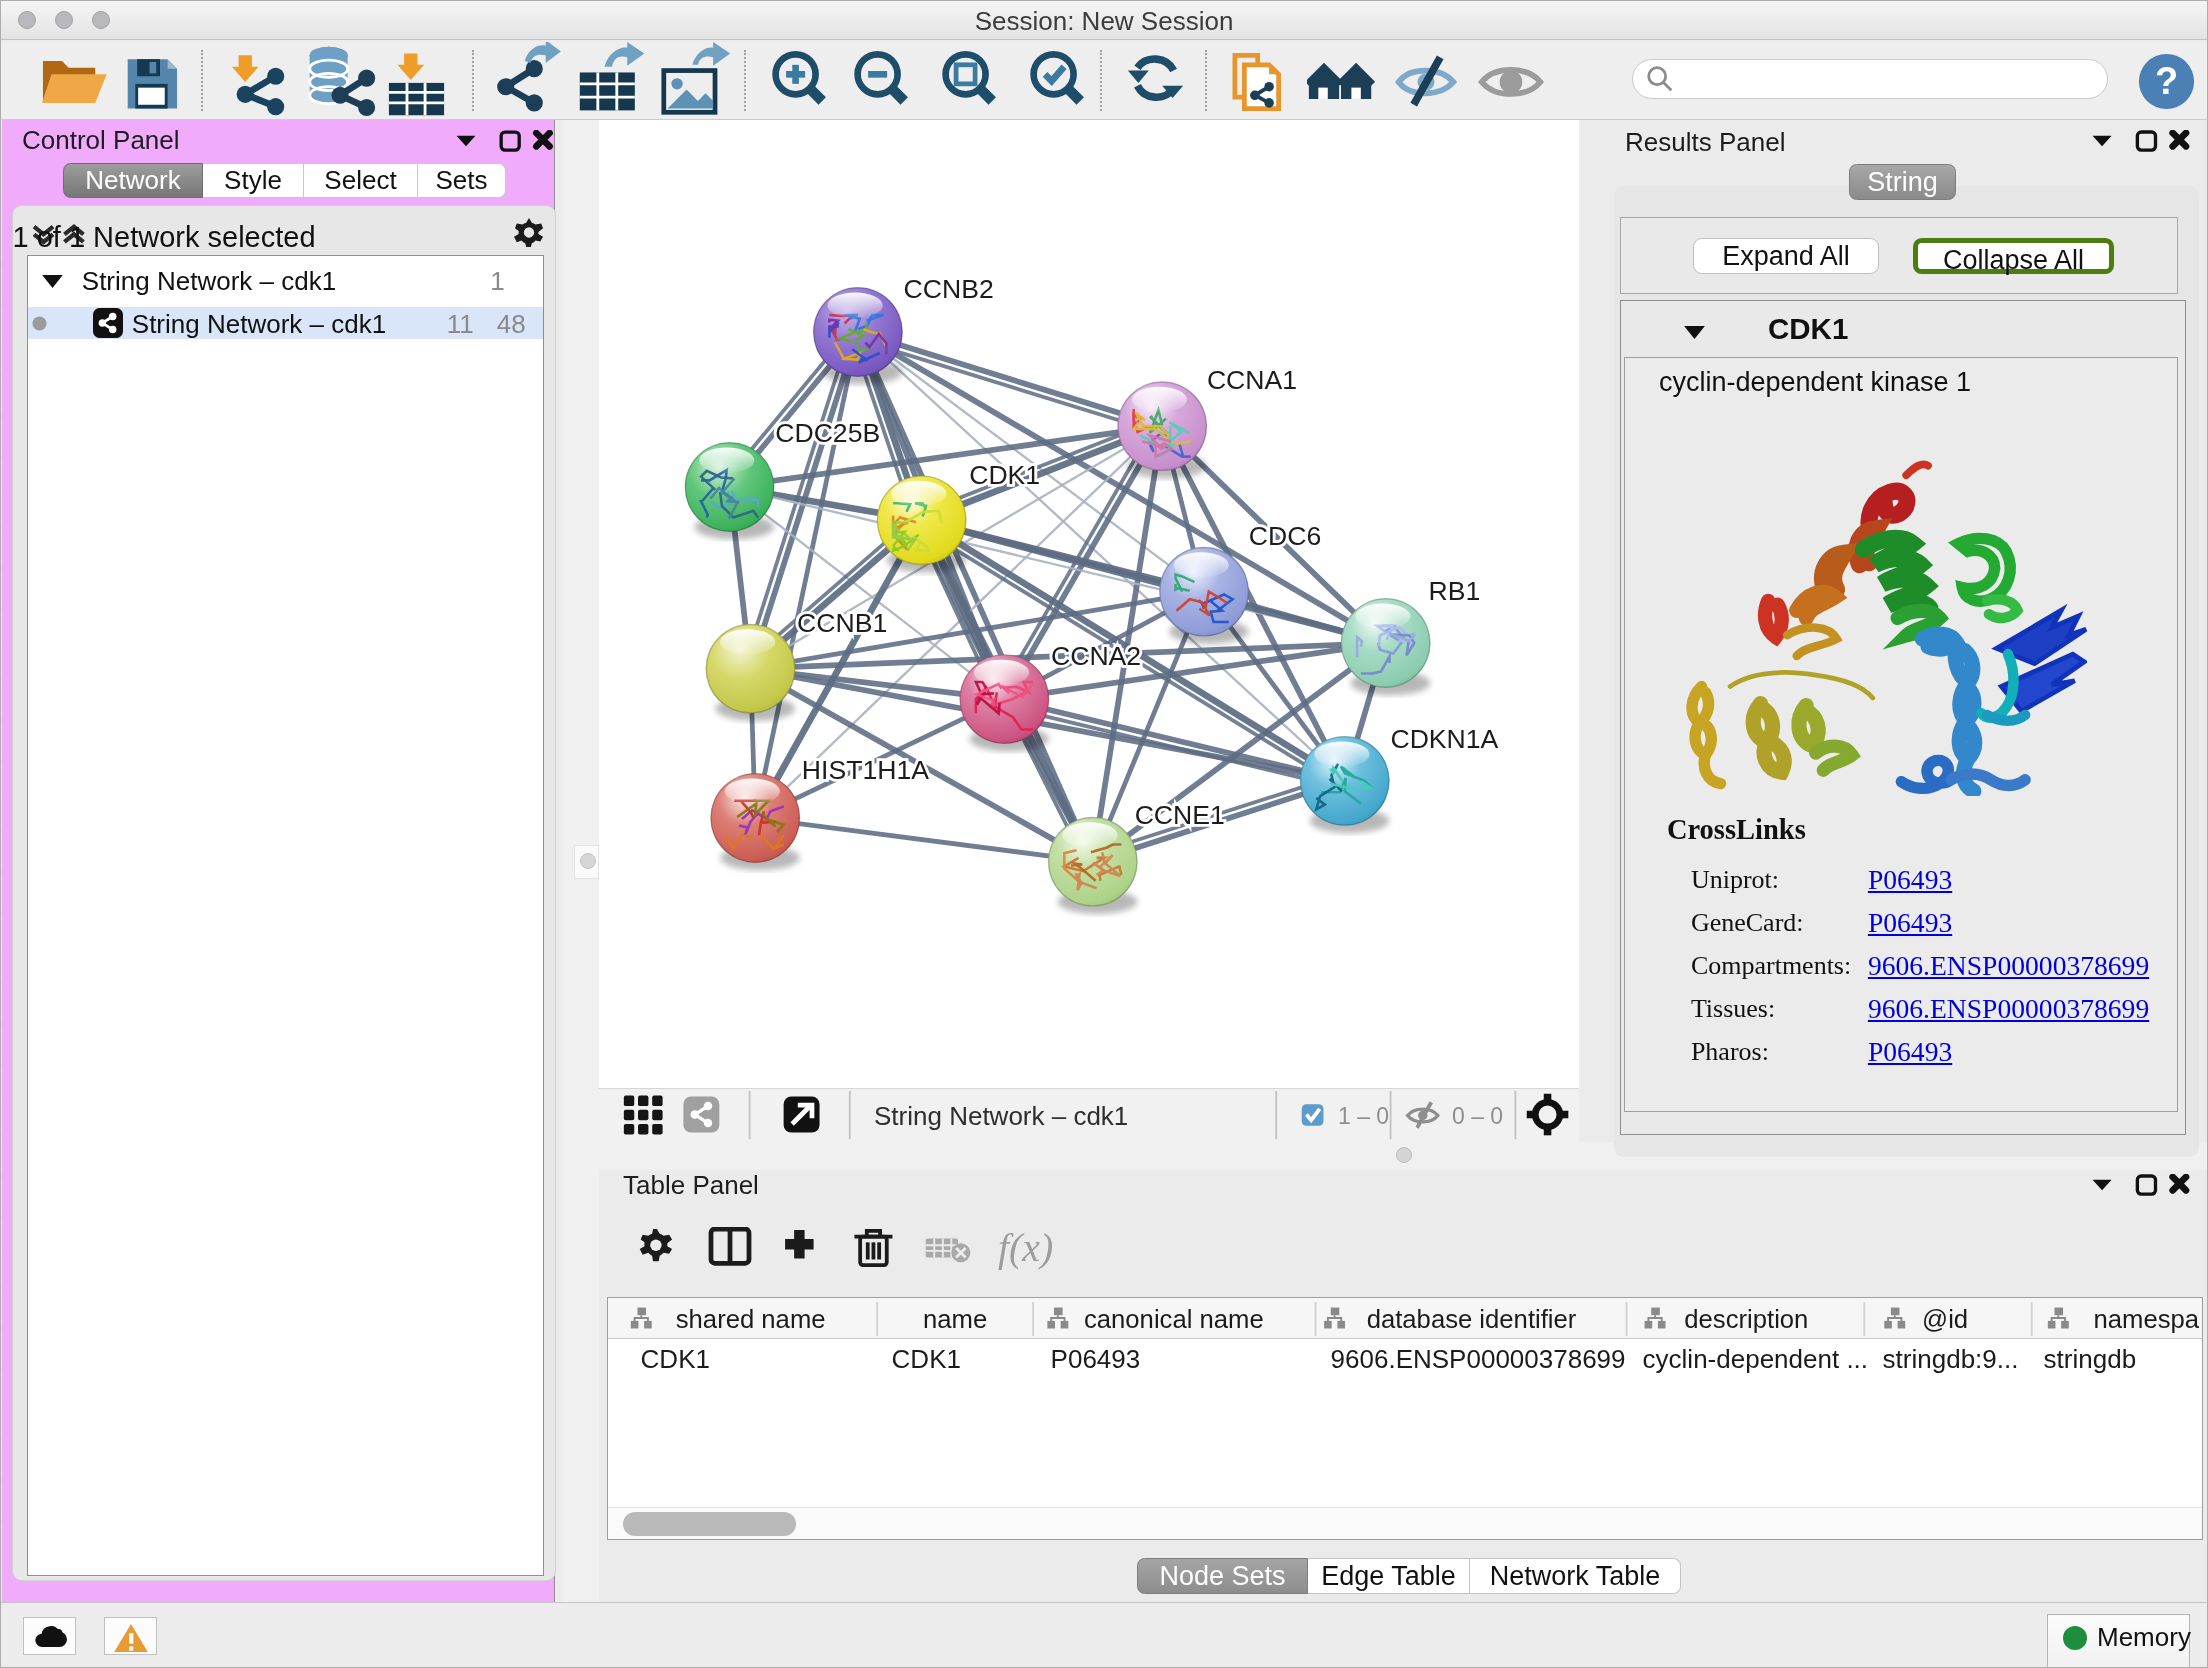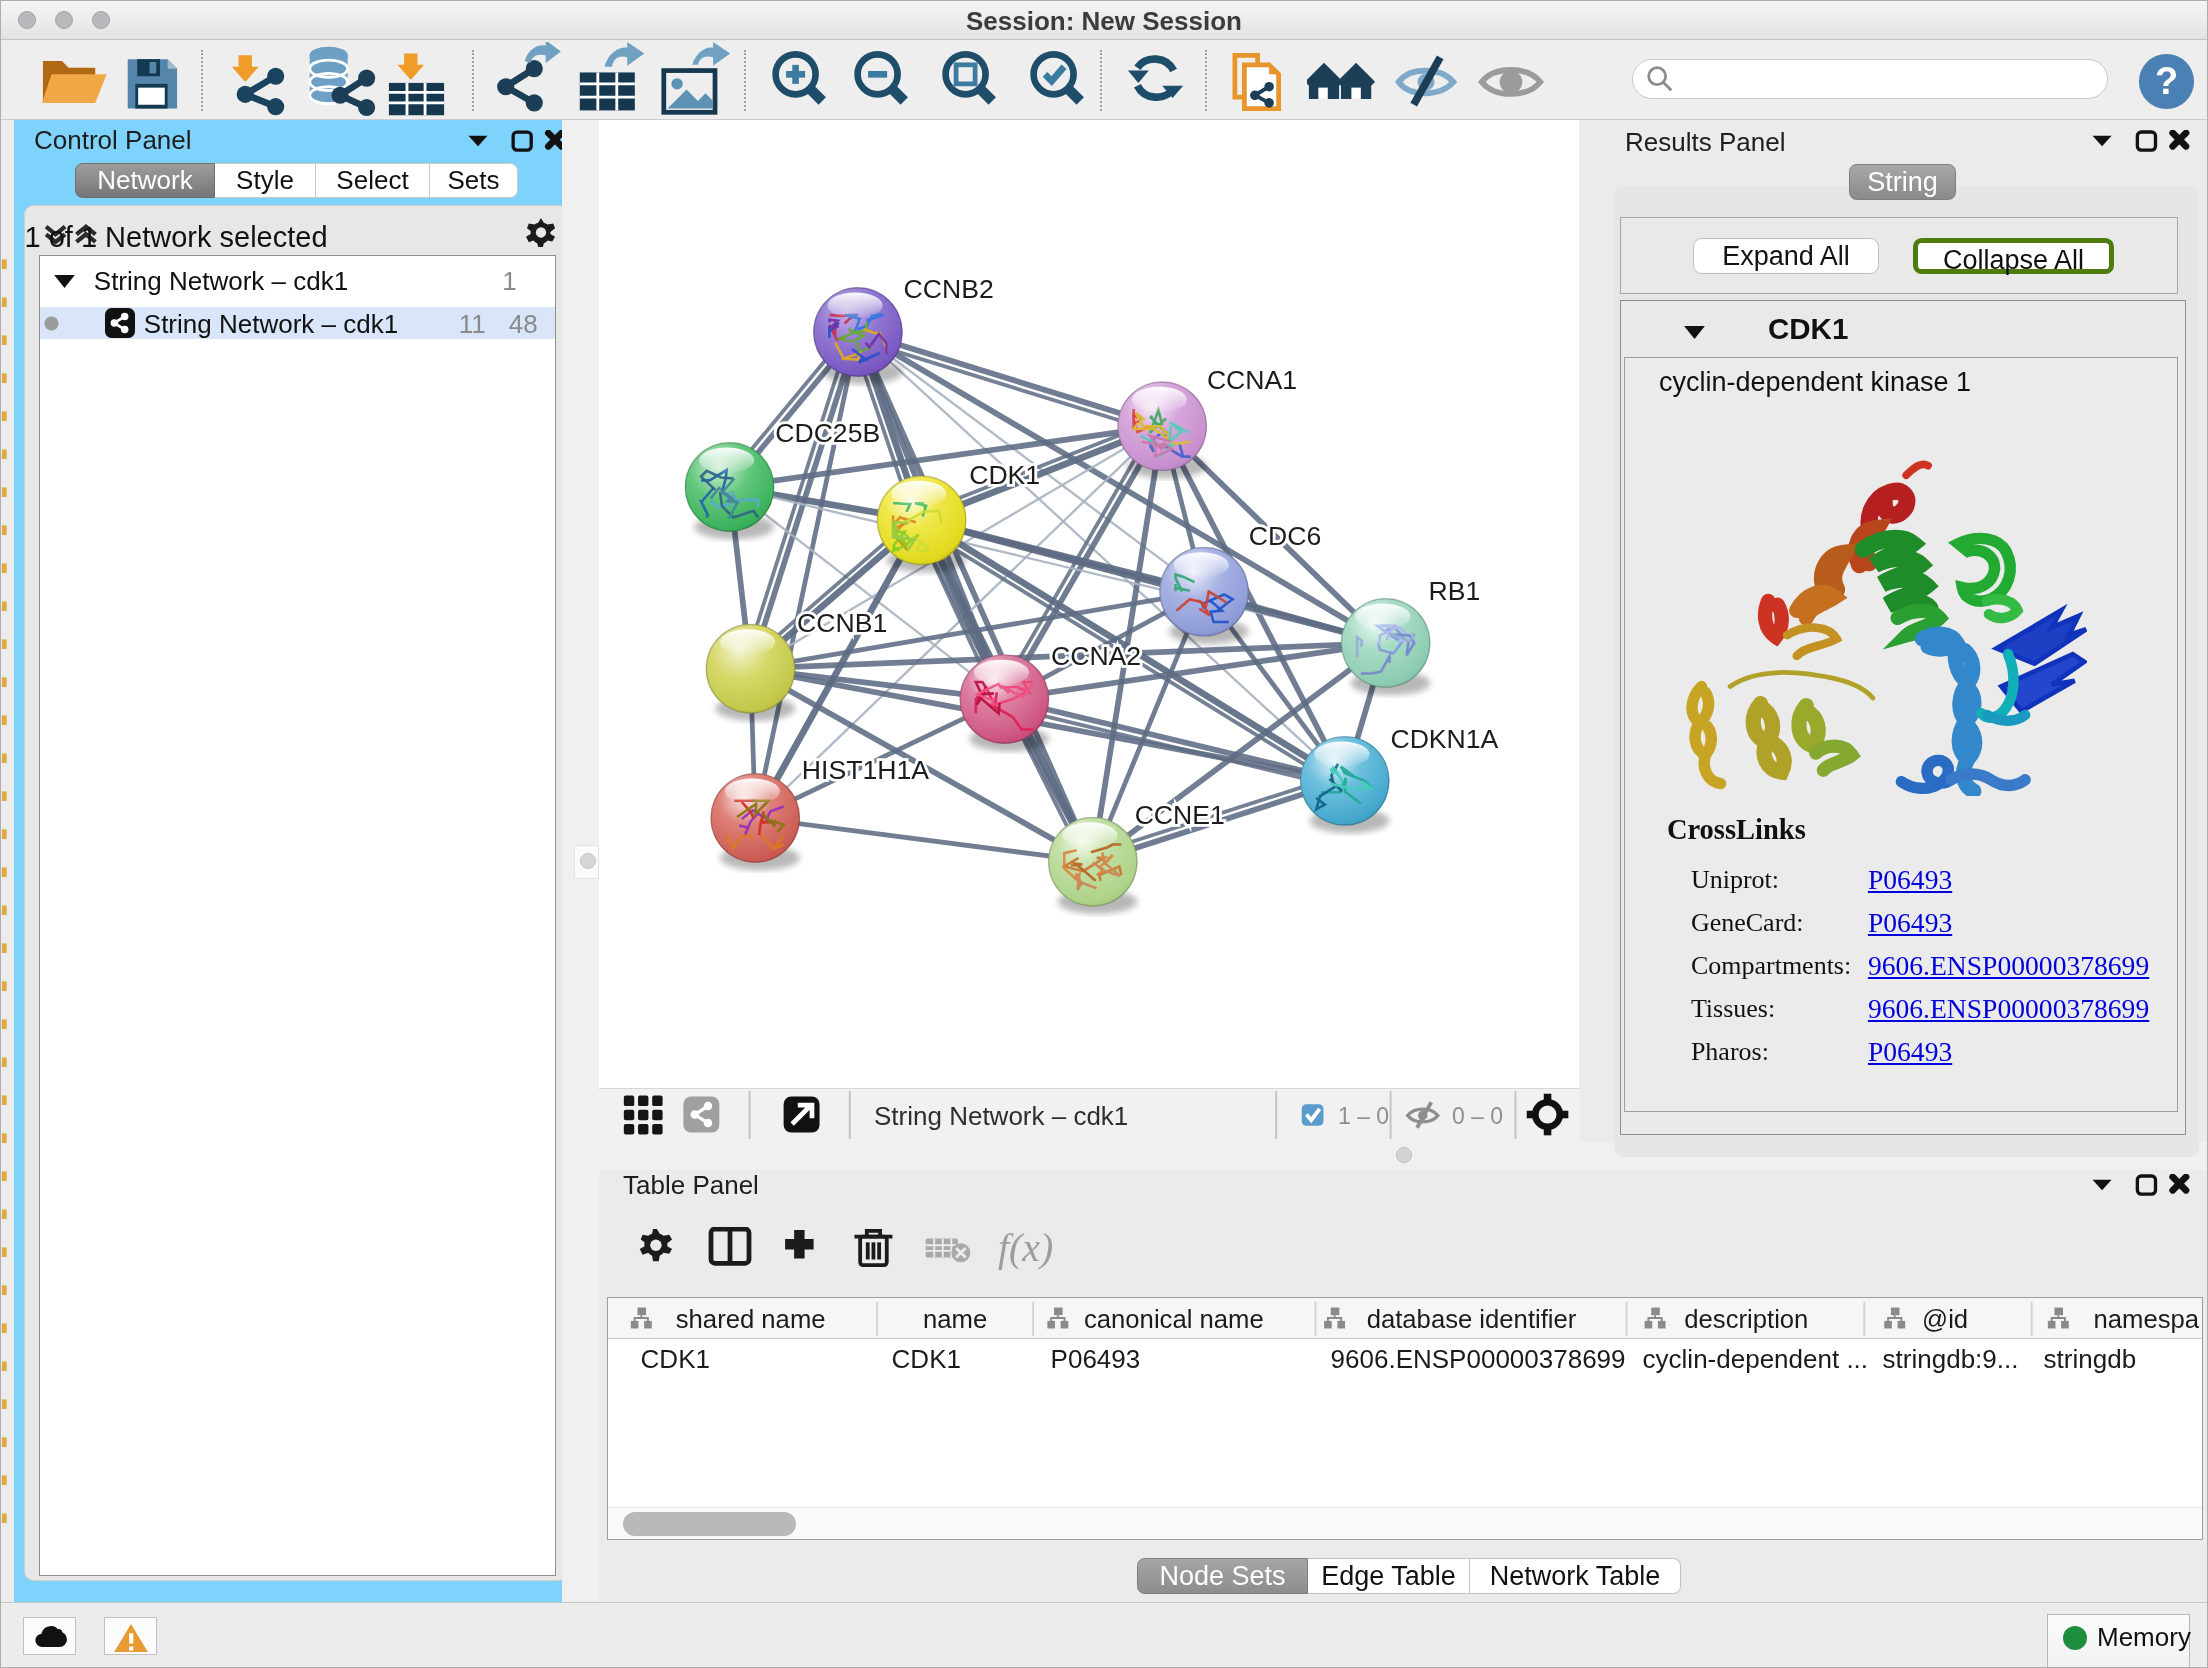--- a/index.html
+++ b/index.html
@@ -4,33 +4,33 @@
 <style>
 * { margin:0; padding:0; box-sizing:border-box; }
 html,body { width:2208px; height:1668px; overflow:hidden; }
 body { font-family:"Liberation Sans", sans-serif; background:#ececec; position:relative; }
 
 #titlebar { position:absolute; left:0; top:0; width:2208px; height:40px;
   background:linear-gradient(#f6f6f6,#e3e3e3); border-bottom:1.9px solid #c3c3c3; }
 .tl { position:absolute; top:11.4px; width:18px; height:18px; border-radius:50%;
   background:#b9b9bd; border:1px solid #a2a2a6; }
 #title { position:absolute; top:5.7px; left:0; width:100%; text-align:center;
-  font-size:26px; font-weight:bold; color:#3c3c3c; }
+  font-size:26px; font-weight:normal; color:#3c3c3c; }
 
 #toolbar { position:absolute; left:0; top:42px; width:2208px; height:78px;
   background:#eeeeee; border-bottom:1.9px solid #cccccc; }
 .tsep { position:absolute; top:7.6px; height:61px; width:0;
   border-left:2.9px dotted #9f9f9f; }
 .ticon { position:absolute; top:0; }
 #searchbox { position:absolute; left:1632px; top:17px; width:476px; height:40px;
   background:#ffffff; border:1.9px solid #c9c9c9; border-radius:20px; }
 
 #leftstrip { position:absolute; left:0; top:122px; width:9.5px; height:1470px; }
-#controlpanel { position:absolute; left:14px; top:120px; width:553px; height:1482px;
-  background:#7dd3fc; border-right:1.9px solid #8f8f8f; }
+#controlpanel { position:absolute; left:2px; top:120px; width:553px; height:1482px;
+  background:#f0abfc; border-right:1.9px solid #8f8f8f; }
 #vsplit { position:absolute; left:562px; top:120px; width:37px; height:1482px; background:#f0f0f0; }
 #netpanel { position:absolute; left:599px; top:120px; width:980px; height:968px; background:#ffffff; }
 #nettoolbar { position:absolute; left:599px; top:1088px; width:980px; height:54px;
   background:#f1f1f1; border-top:1.9px solid #d6d6d6; }
 #hsplit { position:absolute; left:599px; top:1142px; width:1609px; height:27.6px; background:#f0f0f0; }
 #resultspanel { position:absolute; left:1581px; top:120px; width:628px; height:1022px; background:#ebebeb; }
 #tablepanel { position:absolute; left:599px; top:1170px; width:1609px; height:432px; background:#ebebeb; }
 #statusbar { position:absolute; left:0; top:1602px; width:2208px; height:67px;
   background:#ececec; border-top:1.9px solid #c6c6c6; }
 

